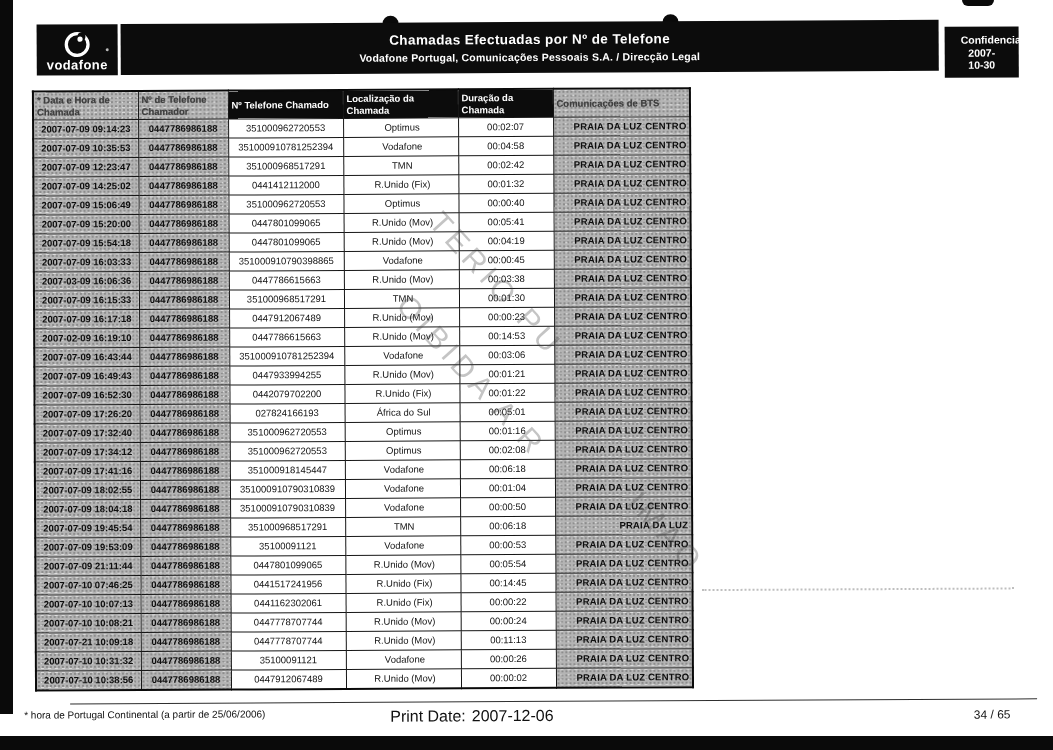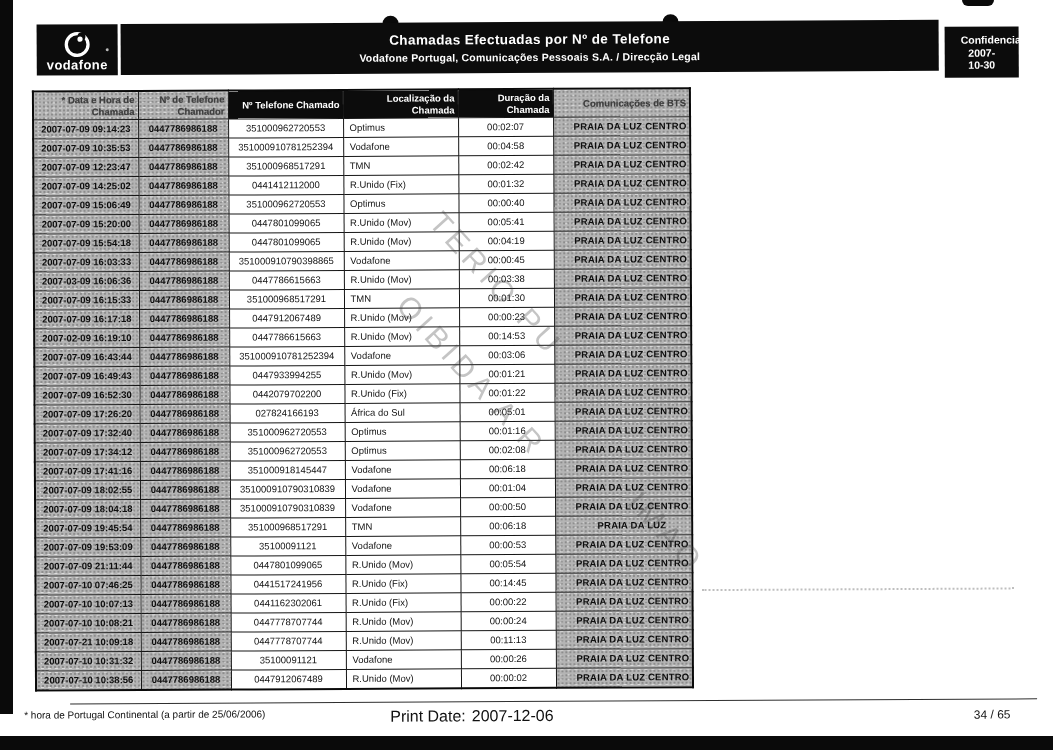--- a/index.html
+++ b/index.html
@@ -30,35 +30,35 @@
 
   .conf-box{position:absolute;left:946px;top:29px;width:74px;height:51px;background:#0c0c0c;color:#fff;
     box-sizing:border-box;padding:7px 16px;display:flex;flex-direction:column;justify-content:space-between;text-align:center;}
   .conf-box span{font-size:10.5px;font-weight:bold;}
 
   
   .call-table{position:absolute;left:33px;top:88px;width:657px;border-collapse:collapse;table-layout:fixed;
     border:2px solid #0a0a0a;background:#fff;}
   .call-table th,.call-table td{border:1px solid #161616;padding:0 3px;font-size:9.5px;
     overflow:hidden;white-space:nowrap;}
-  .call-table thead th{height:27px;white-space:pre-line;line-height:12px;text-align:right;}
+  .call-table thead th{height:27px;white-space:pre-line;line-height:12px;text-align:left;}
   .th-dark{background:#0c0c0c;color:#fff;font-weight:600;font-size:9.8px;border-color:#0c0c0c;}
   .redacted{
     background-color:#b4b4b4;
     background-image:radial-gradient(rgba(0,0,0,.22) 1px, transparent 1.3px),
                      radial-gradient(rgba(255,255,255,.55) 1px, transparent 1.3px);
     background-size:4px 4px,7px 5px;background-position:0 0,2px 3px;
   }
   th.redacted{color:#3f3f3f;font-weight:bold;text-shadow:0 0 1px rgba(90,90,90,.8);}
   td.redacted{font-weight:bold;color:#0d0d0d;}
   .call-table tbody td{height:18px;line-height:18px;}
   .call-table td:nth-child(1),.call-table td:nth-child(2),
   .call-table td:nth-child(3),.call-table td:nth-child(5){text-align:center;}
-  .call-table td:nth-child(4){text-align:left;padding-left:6px;}
-  .call-table td:nth-child(6){text-align:center;padding-left:20px;letter-spacing:.2px;}
+  .call-table td:nth-child(4){text-align:center;padding-left:6px;}
+  .call-table td:nth-child(6){text-align:right;padding-left:20px;letter-spacing:.2px;}
 
   
   .watermark-layer{position:absolute;left:0;top:0;width:1053px;height:750px;pointer-events:none;}
   .watermark-layer span{position:absolute;transform:rotate(48deg);transform-origin:left top;
     font-size:30px;letter-spacing:5px;color:rgba(60,60,60,.30);font-weight:400;}
 
   
   .artifact-dots{position:absolute;left:700px;top:590px;width:312px;height:0;border-top:2px dotted rgba(0,0,0,.25);}
 
   

